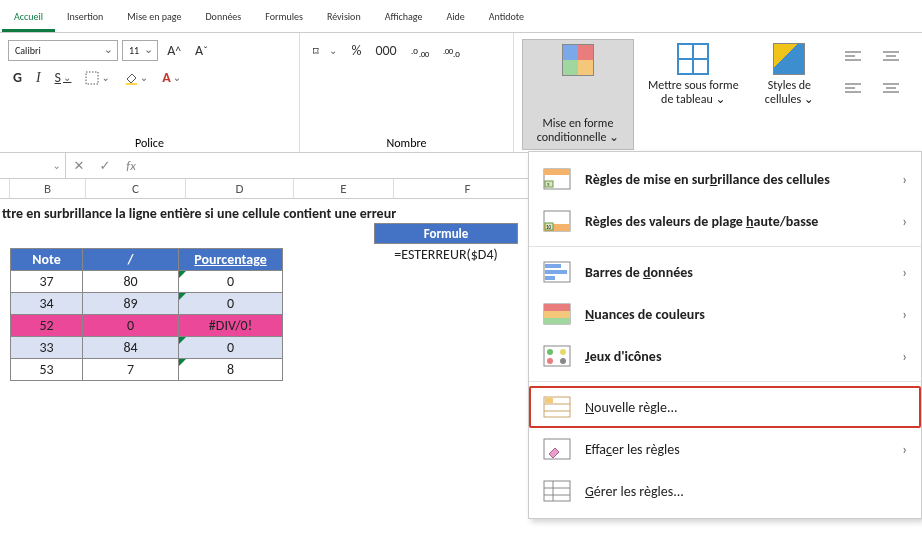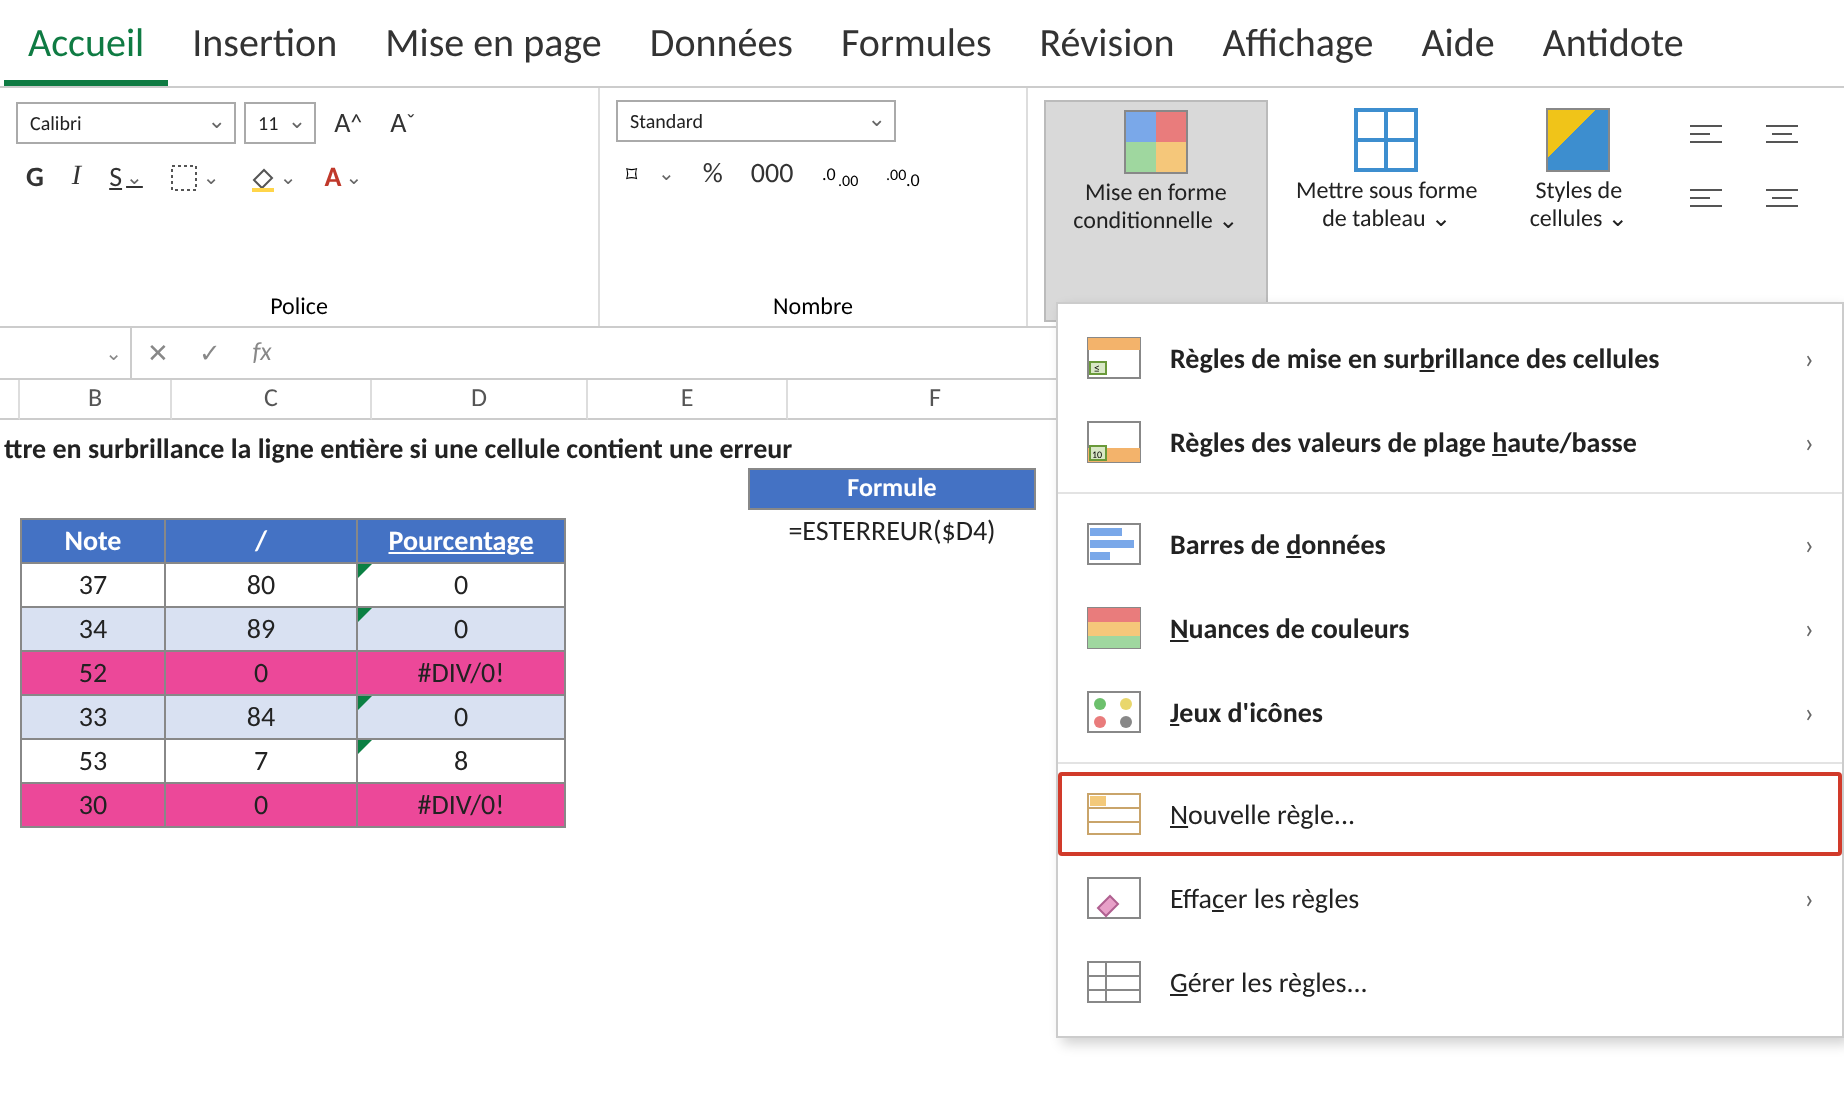--- a/index.html
+++ b/index.html
@@ -1,20 +1,20 @@
 <!DOCTYPE html>
 <html><head>
 <meta charset="utf-8">
 <style>
   * { box-sizing: border-box; margin: 0; padding: 0; }
   body { font-family: "Segoe UI", Calibri, sans-serif; font-size: 13px; background: #fff; color: #222; width: 922px; height: 556px; overflow: hidden; position: relative; }
   
   
   .tabs { display: flex; gap: 0; padding: 4px 2px 0 2px; border-bottom: 1px solid #ccc; }
-  .tab { padding: 6px 12px; cursor: pointer; font-size: 20px; color: #333; }
+  .tab { padding: 6px 12px; cursor: pointer; font-size: 10px; color: #333; }
   .tab.active { color: #0f7b43; border-bottom: 3px solid #0f7b43; font-weight: 500; }
   
   
   .ribbon { display: flex; border-bottom: 1px solid #ccc; height: 120px; }
   .group { border-right: 1px solid #ddd; padding: 6px 8px 2px 8px; display: flex; flex-direction: column; justify-content: space-between; }
   .group-label { text-align: center; font-size: 12px; color: #000000; padding-top: 2px; }
   .group-content { display: flex; flex-direction: column; gap: 4px; flex: 1; }
   
   .font-row1, .font-row2, .num-row1, .num-row2 { display: flex; align-items: center; gap: 4px; }
   .select-box { border: 1px solid #aaa; padding: 3px 18px 3px 6px; font-size: 10px; background: #fff; position: relative; min-width: 60px; }
@@ -23,21 +23,21 @@
   .font-size { min-width: 34px; }
   .icon-btn { padding: 3px 5px; cursor: pointer; font-size: 14px; color: #333; display: inline-flex; align-items: center; }
   .icon-btn.dd::after { content: "⌄"; font-size: 10px; margin-left: 2px; color: #666; }
   .bold { font-weight: bold; }
   .italic { font-style: italic; font-family: serif; }
   .underline { text-decoration: underline; }
   
   .big-btn { display: flex; flex-direction: column; align-items: center; padding: 4px 8px; cursor: pointer; min-width: 70px; }
   .big-btn .bi { width: 32px; height: 32px; margin-bottom: 4px; }
   .big-btn .lbl { font-size: 12px; text-align: center; line-height: 1.15; }
-  .big-btn.active { background: #d9d9d9; border: 1px solid #bbb; }
+  .big-btn.active { background: #d9d9d9; border: 1px solid #bbb; justify-content: space-between; }
   
   .num-format { min-width: 140px; }
   
   
   .styles-group .group-content { flex-direction: row; }
   
   
   .align-group { padding: 8px 10px; }
   .align-row { display: flex; gap: 12px; }
   
@@ -138,23 +138,20 @@
         <span class="icon-btn dd">
           <span style="color:#c0392b;font-weight:bold">A</span>
         </span>
       </div>
     </div>
     <div class="group-label">Police</div>
   </div>
 
   <div class="group" style="width:214px">
     <div class="group-content">
-      <div class="num-row1">
-        <div class="select-box num-format">Standard</div>
-      </div>
       <div class="num-row2">
         <span class="icon-btn dd">
           <svg width="14" height="14">
               <text x="0" y="11" font-size="11">⌑</text>
             </svg>
         </span>
         <span class="icon-btn">%</span>
         <span class="icon-btn">000</span>
         <span class="icon-btn">
           <svg width="18" height="14">
@@ -270,25 +267,20 @@
     <tr class="even">
       <td>33</td>
       <td>84</td>
       <td class="err-tri">0</td>
     </tr>
     <tr>
       <td>53</td>
       <td>7</td>
       <td class="err-tri">8</td>
     </tr>
-    <tr class="err">
-      <td>30</td>
-      <td>0</td>
-      <td>#DIV/0!</td>
-    </tr>
   </tbody>
     </table>
 
   <div class="formule-box">
     <div class="fh">Formule</div>
     <div class="fv">=ESTERREUR($D4)</div>
   </div>
 </div>
 
 <div class="menu">

